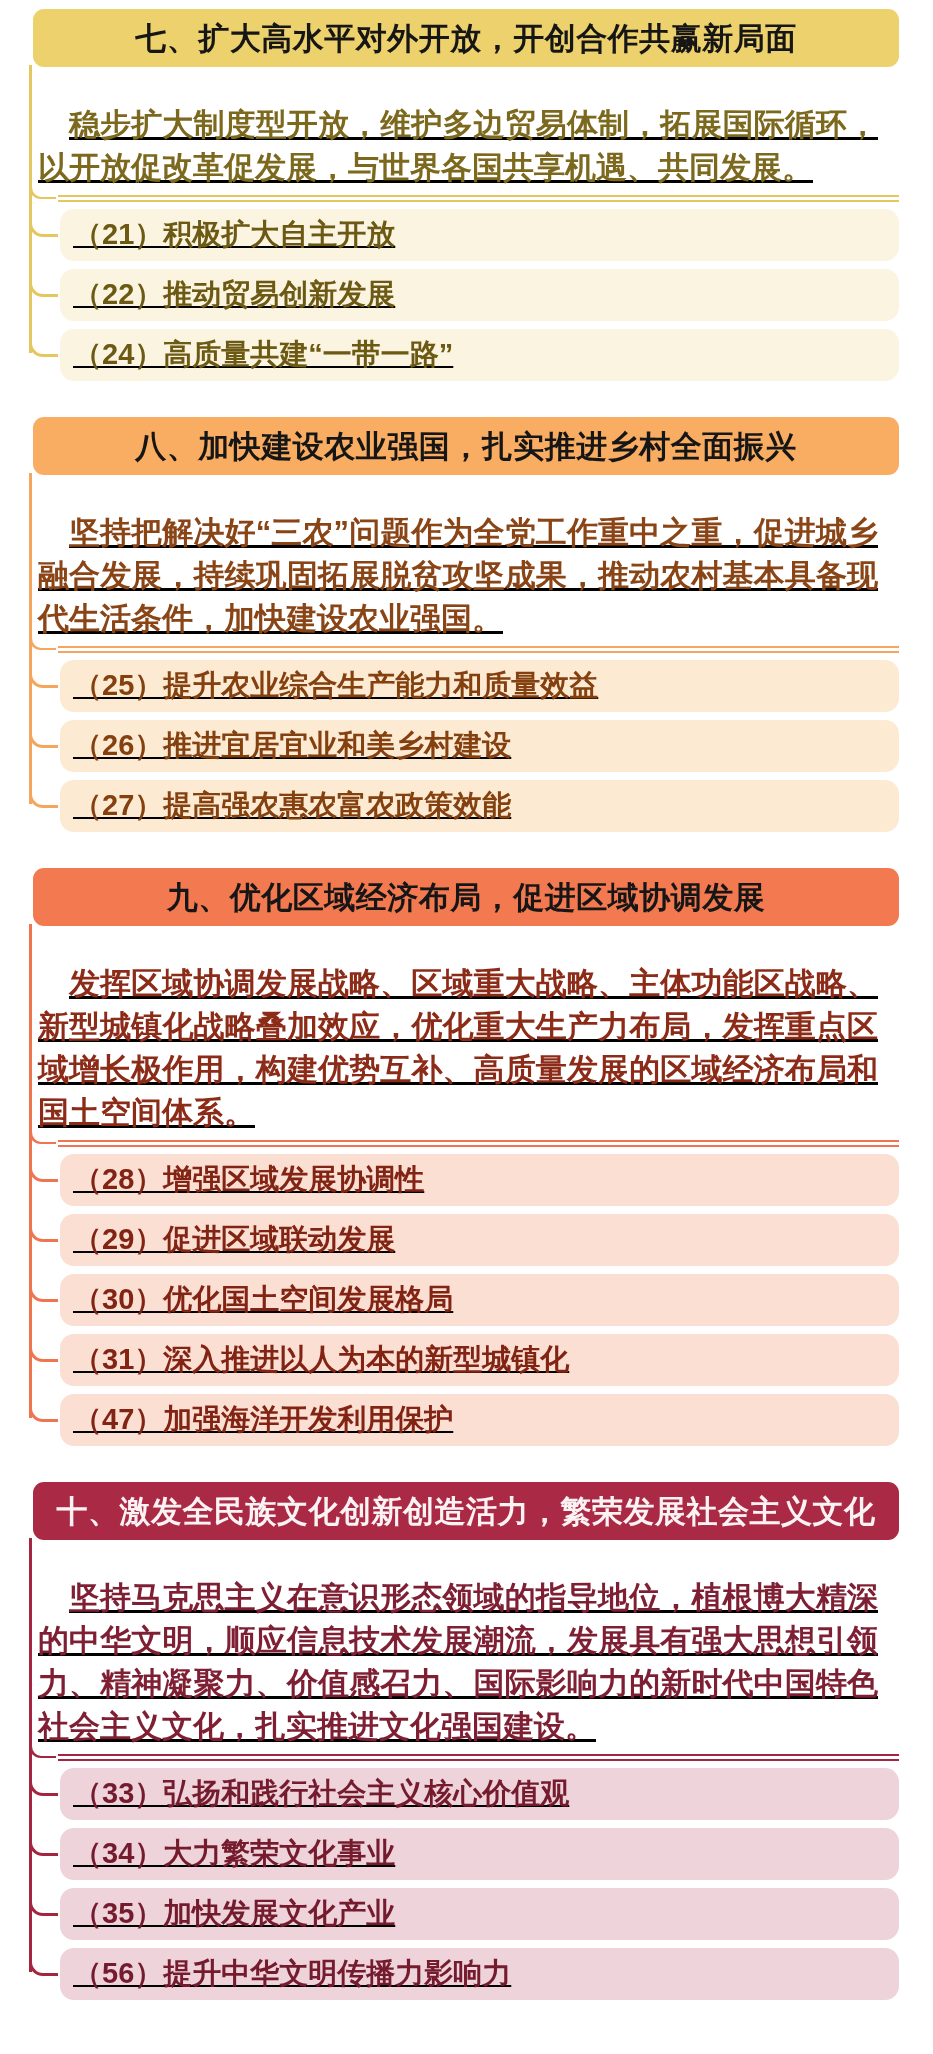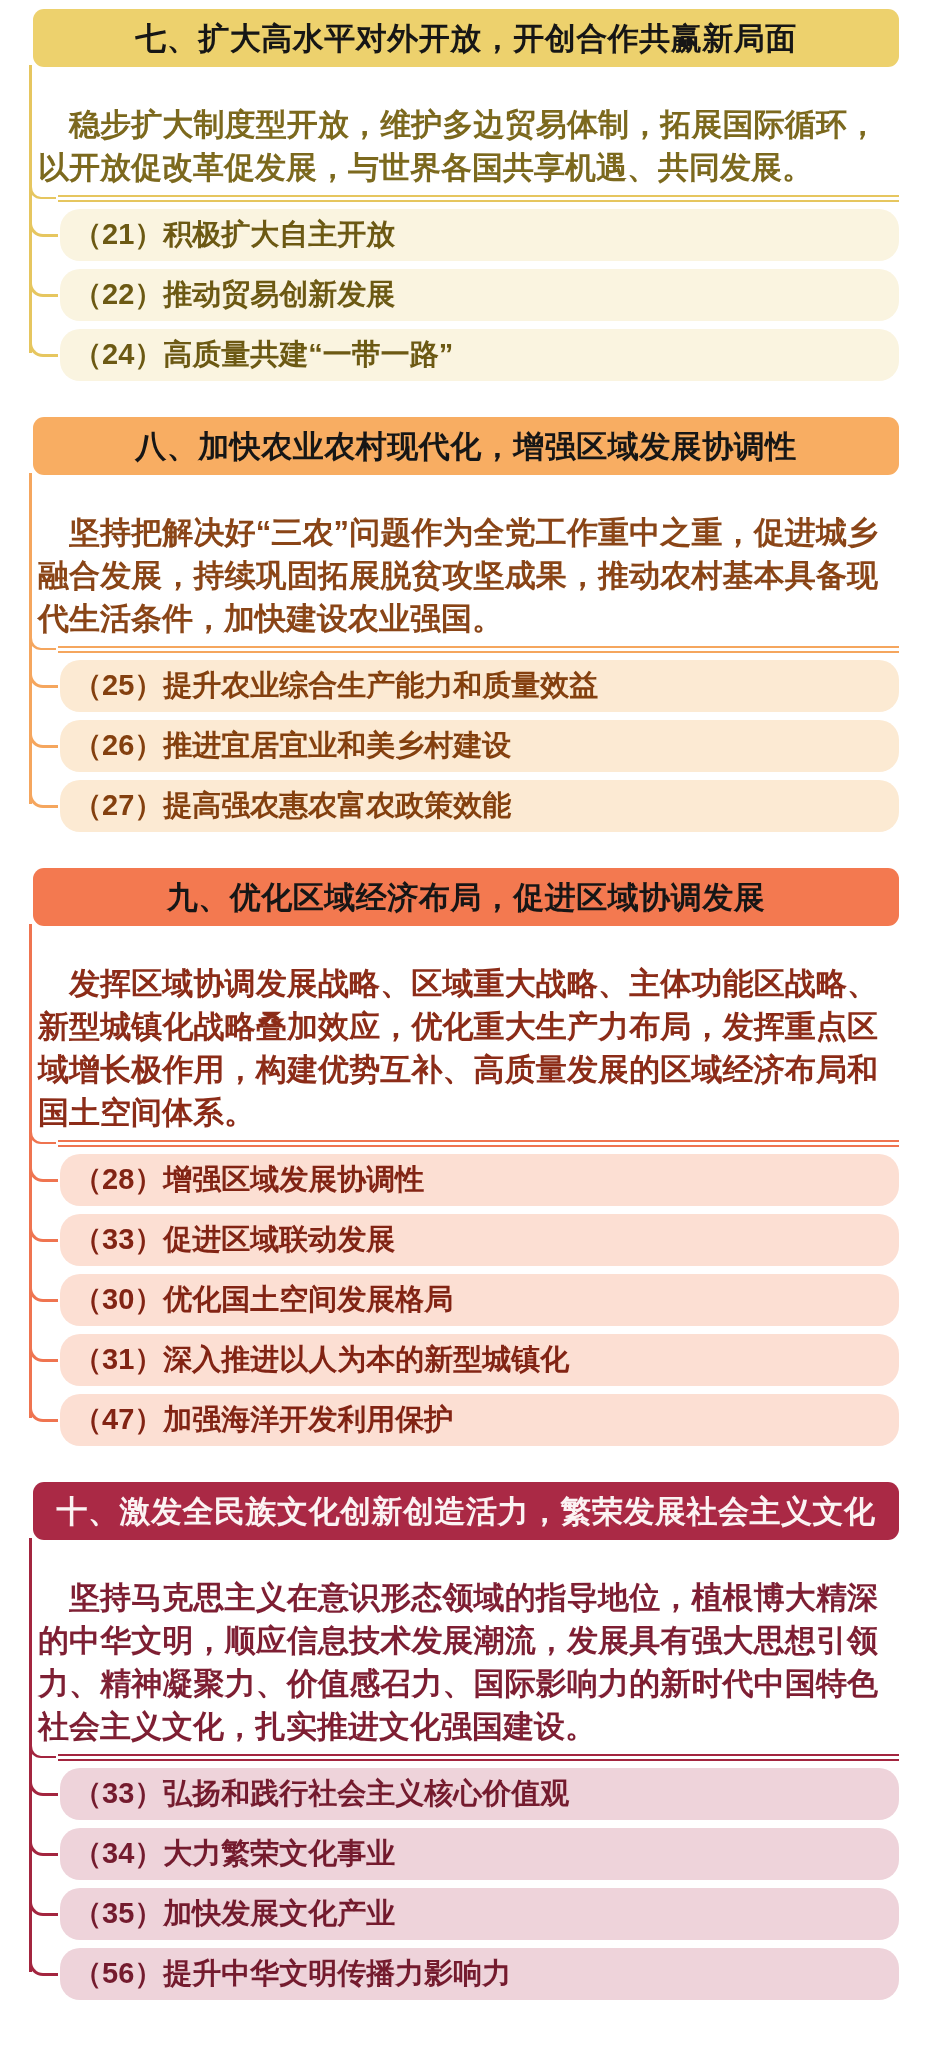--- a/index.html
+++ b/index.html
@@ -13,21 +13,21 @@
 
   .sec { margin:0 34px 36px 33px; }
 
   .sec-header {
     height:58px; border-radius:11px;
     background:var(--header-bg,#ddd); color:var(--header-fg,#111);
     display:flex; align-items:center; justify-content:center;
     font-size:31px; line-height:1; letter-spacing:0.5px;
   }
 
-  .sec-body { position:relative; }
+  .sec-body { position:relative;text-decoration:underline; }
 
   .bracket {
     position:absolute; left:-4px; top:-2px; bottom:28px; width:0;
     border-left:3px solid var(--line,#999);
   }
 
   .intro {
     padding:36px 21px 0 5px;
     font-size:31px; line-height:43px; text-indent:31px;
     text-align:justify; overflow-wrap:break-word;
@@ -43,21 +43,21 @@
     position:absolute; left:-29px; top:-15px; width:27px; height:17px;
     border-left:3px solid var(--line,#999);
     border-bottom:2px solid var(--line,#999);
     border-bottom-left-radius:12px;
   }
 
   .items { list-style:none; margin-top:7px; display:flex; flex-direction:column; gap:8px; }
 
   .item {
     position:relative; margin-left:27px; height:52px;
-    border-radius:20px; background:var(--item-bg,#eee);
+    border-radius:14px; background:var(--item-bg,#eee);
     display:flex; align-items:center; padding:0 12px 0 13px;
     font-size:29px; color:var(--item-fg,#333);
   }
   .item .elbow {
     position:absolute; left:-31px; bottom:calc(50% - 2px);
     width:29px; height:26px;
     border-left:3px solid var(--line,#999);
     border-bottom:3px solid var(--line,#999);
     border-bottom-left-radius:14px;
   }
@@ -89,21 +89,21 @@
         <li class="item">
           <i class="elbow"></i>
           <span>（24）高质量共建“一带一路”</span>
         </li>
       </ul>
     </div>
   </section>
 
   <section class="sec" style="--header-bg: #f8ad62; --header-fg: #161616; --intro-fg: #8a4517; --item-bg: #fcead3; --item-fg: #84400f; --line: #f5a65e;">
     <header class="sec-header">
-      <span>八、加快农业农村现代化，增强区域发展协调性</span>
+      <span>八、加快建设农业强国，扎实推进乡村全面振兴</span>
     </header>
     <div class="sec-body">
       <div class="bracket"></div>
       <p class="intro">坚持把解决好“三农”问题作为全党工作重中之重，促进城乡融合发展，持续巩固拓展脱贫攻坚成果，推动农村基本具备现代生活条件，加快建设农业强国。</p>
       <div class="sep">
         <i class="elbow"></i>
       </div>
       <ul class="items">
         <li class="item">
           <i class="elbow"></i>
@@ -131,21 +131,21 @@
       <div class="sep">
         <i class="elbow"></i>
       </div>
       <ul class="items">
         <li class="item">
           <i class="elbow"></i>
           <span>（28）增强区域发展协调性</span>
         </li>
         <li class="item">
           <i class="elbow"></i>
-          <span>（33）促进区域联动发展</span>
+          <span>（29）促进区域联动发展</span>
         </li>
         <li class="item">
           <i class="elbow"></i>
           <span>（30）优化国土空间发展格局</span>
         </li>
         <li class="item">
           <i class="elbow"></i>
           <span>（31）深入推进以人为本的新型城镇化</span>
         </li>
         <li class="item">

